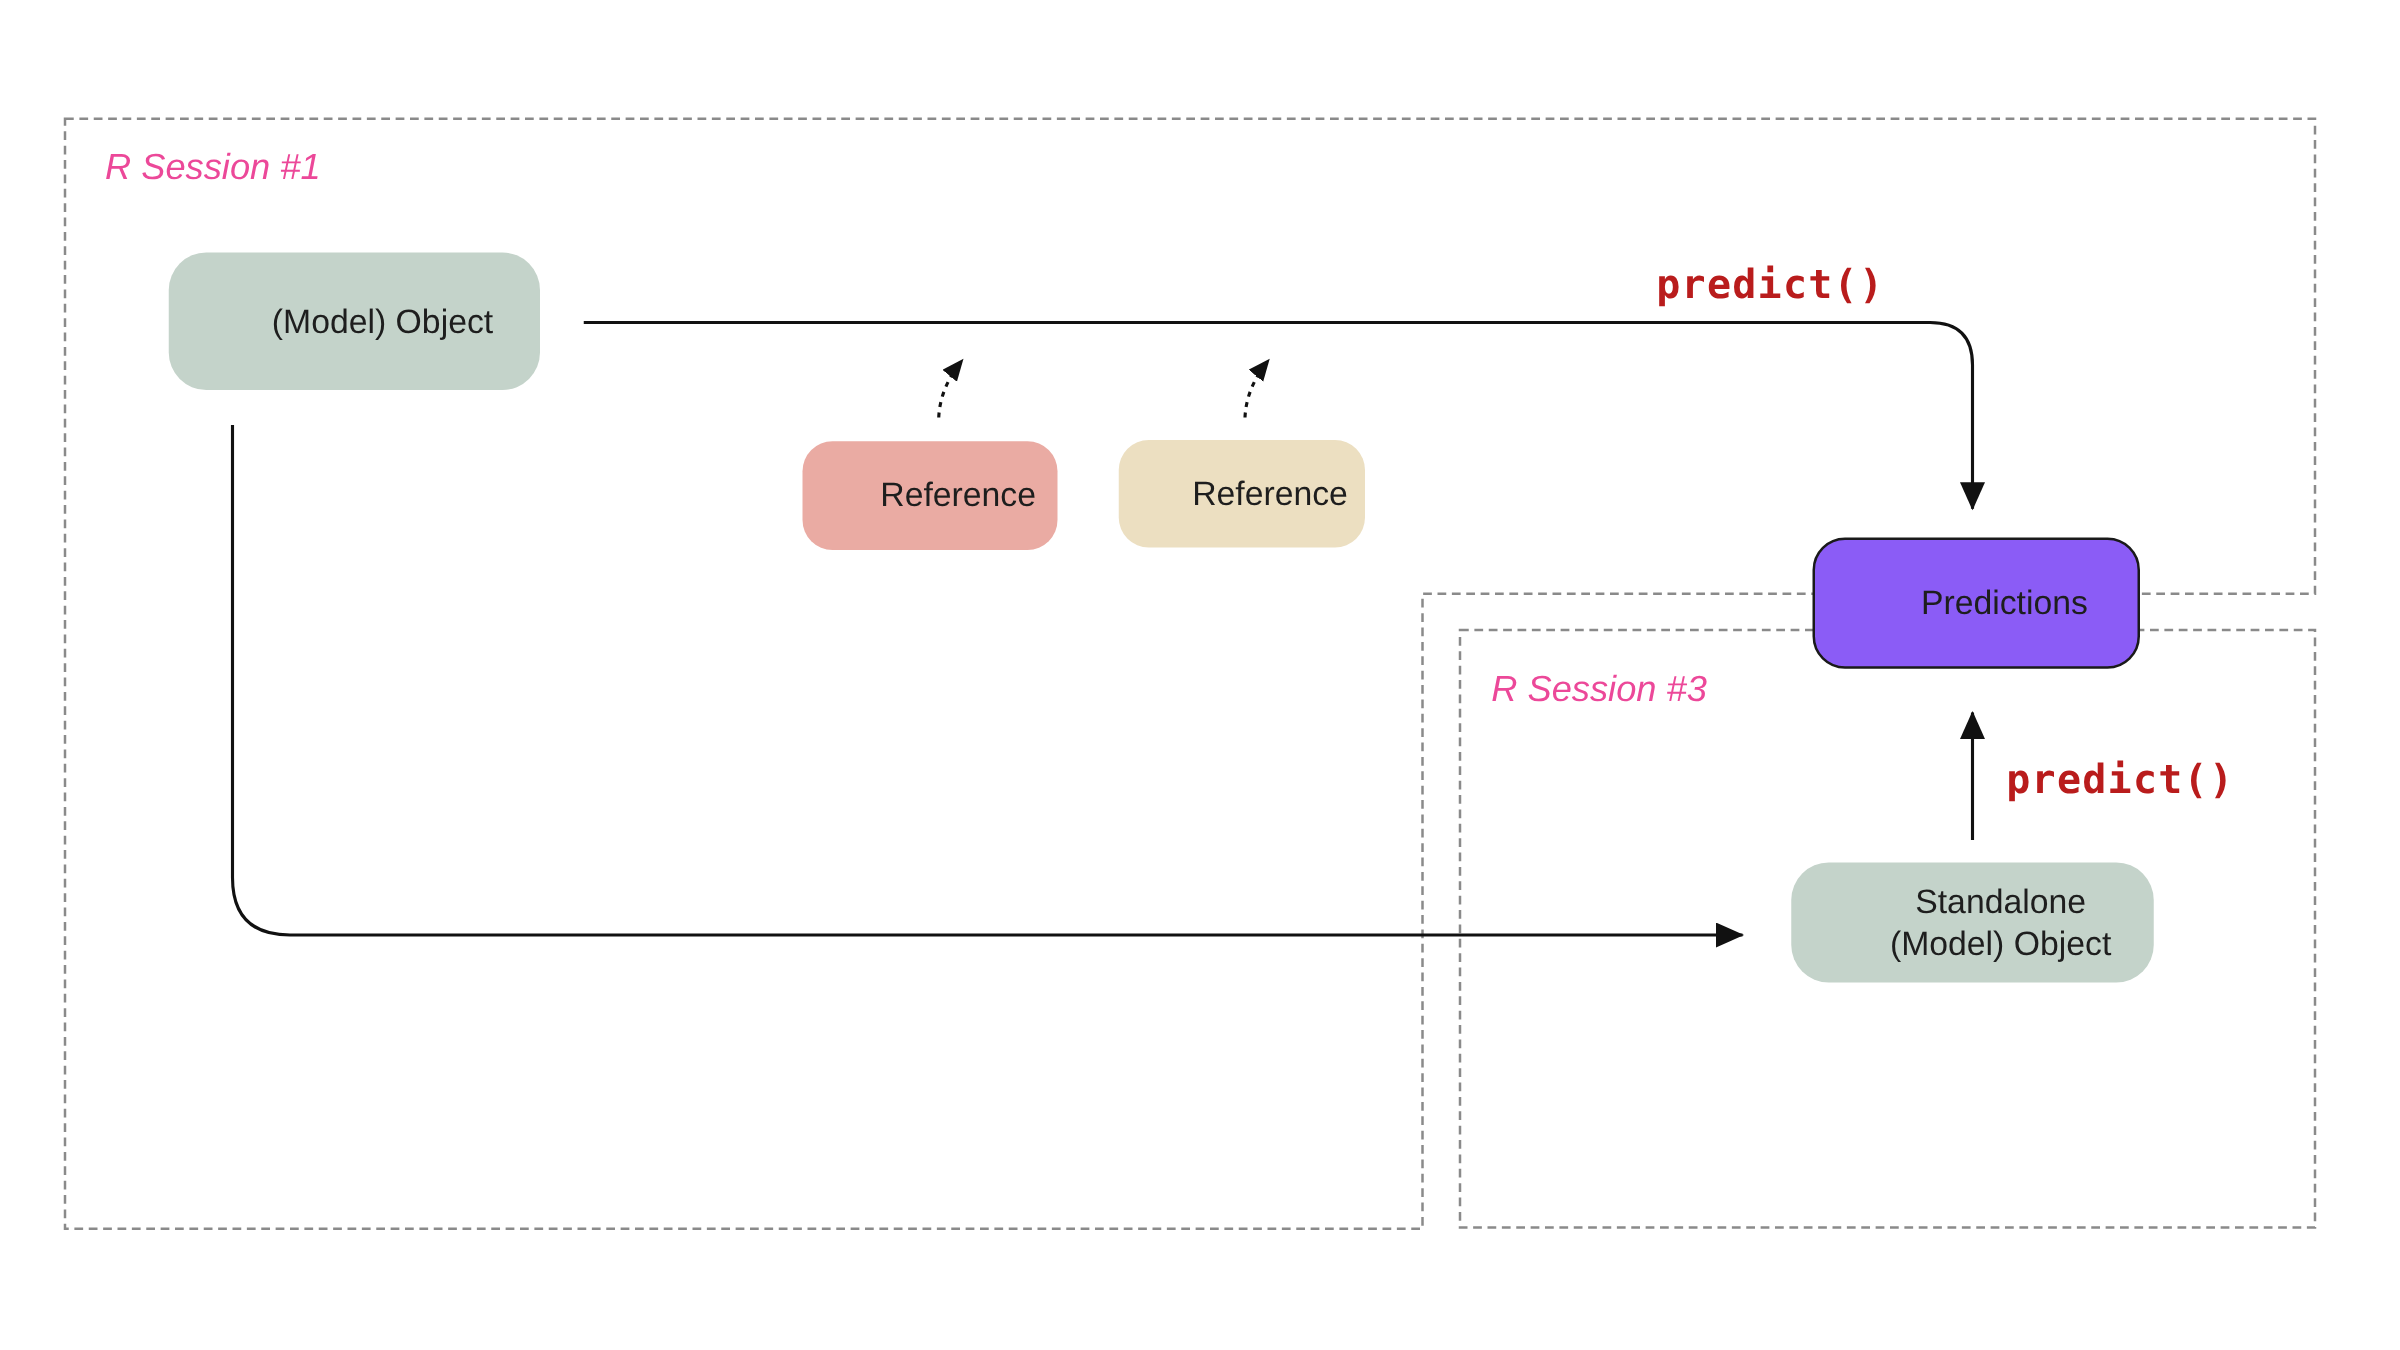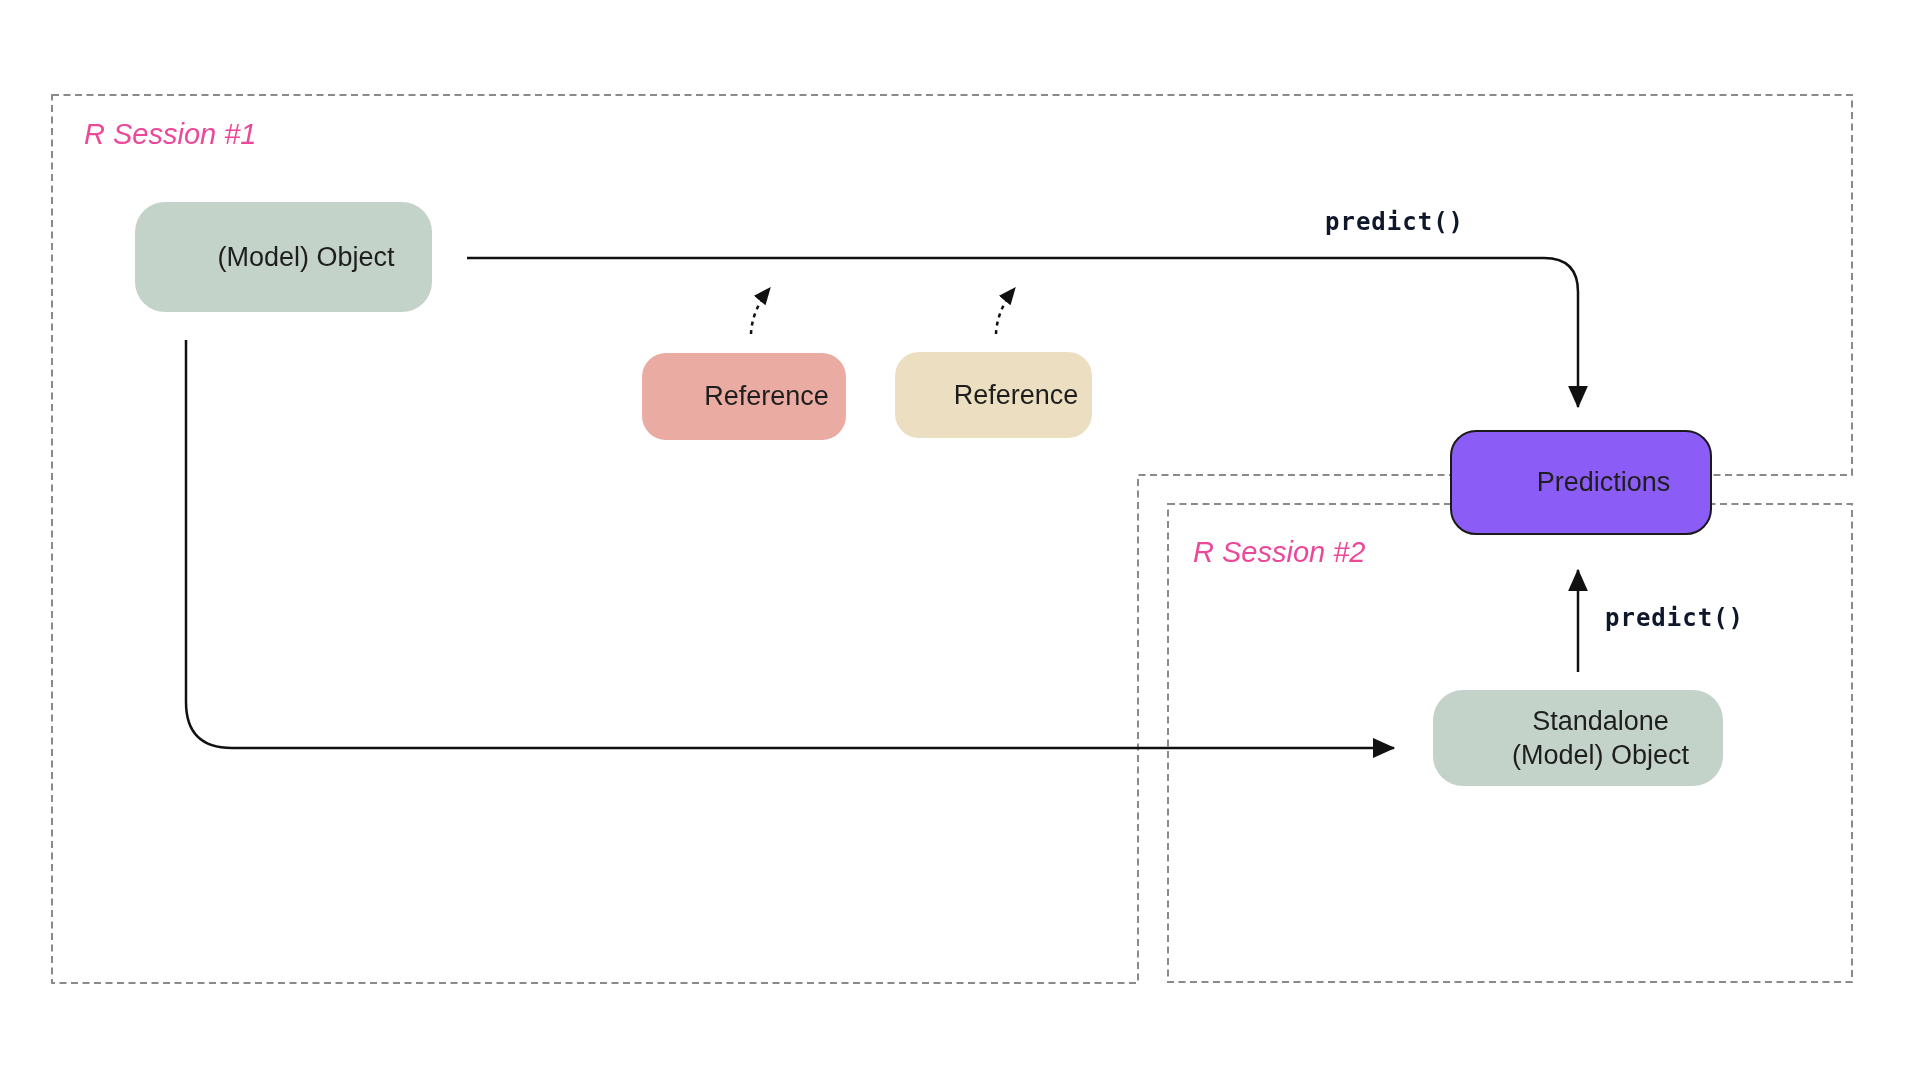--- a/index.html
+++ b/index.html
@@ -63,41 +63,41 @@
   }
   .node-standalone {
     left: 1433px; top: 690px; width: 290px; height: 96px;
     background: #c4d3ca; border-radius: 30px;
     flex-direction: column; line-height: 34px;
   }
   .predict-label {
     position: absolute;
     font-family: "DejaVu Sans Mono", monospace;
     font-weight: bold;
-    font-size: 24px;
+    font-size: 32px;
     letter-spacing: 1px;
-    color: #0f172a;
+    color: #b91c1c;
     white-space: nowrap;
     z-index: 3;
   }
   .predict-top { left: 1325px; top: 208px; }
   .predict-bottom { left: 1605px; top: 604px; }
 </style>
 </head>
 <body>
 
 <div class="canvas">
 
   <svg class="layer" viewBox="0 0 1920 1080">
     <path d="M 52 95 H 1852 V 475 H 1138 V 983 H 52 Z" fill="none" stroke="#8a8a8a" stroke-width="2" stroke-dasharray="7 4.5"></path>
     <path d="M 1168 504 H 1852 V 982 H 1168 Z" fill="none" stroke="#8a8a8a" stroke-width="2" stroke-dasharray="7 4.5"></path>
   </svg>
 
   <div class="session-label s1">R Session #1</div>
-  <div class="session-label s2">R Session #2</div>
+  <div class="session-label s2">R Session #3</div>
 
   <div class="node node-model">
     <span>(Model) Object</span>
   </div>
   <div class="node node-ref1">
     <span>Reference</span>
   </div>
   <div class="node node-ref2">
     <span>Reference</span>
   </div>

